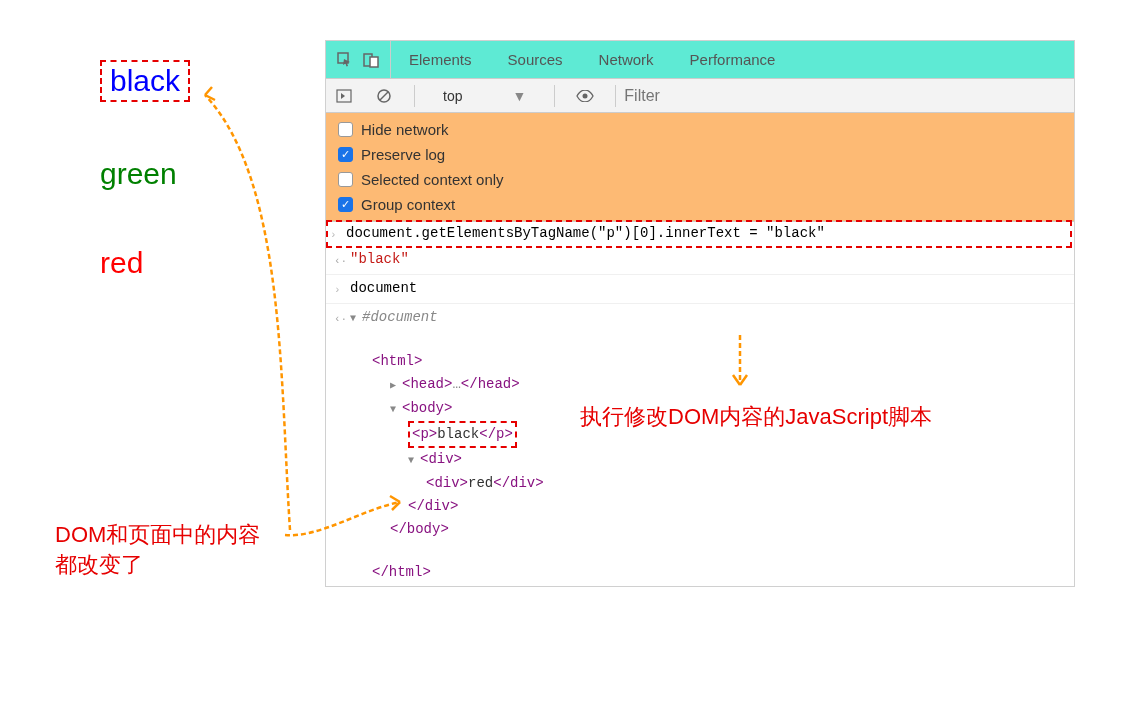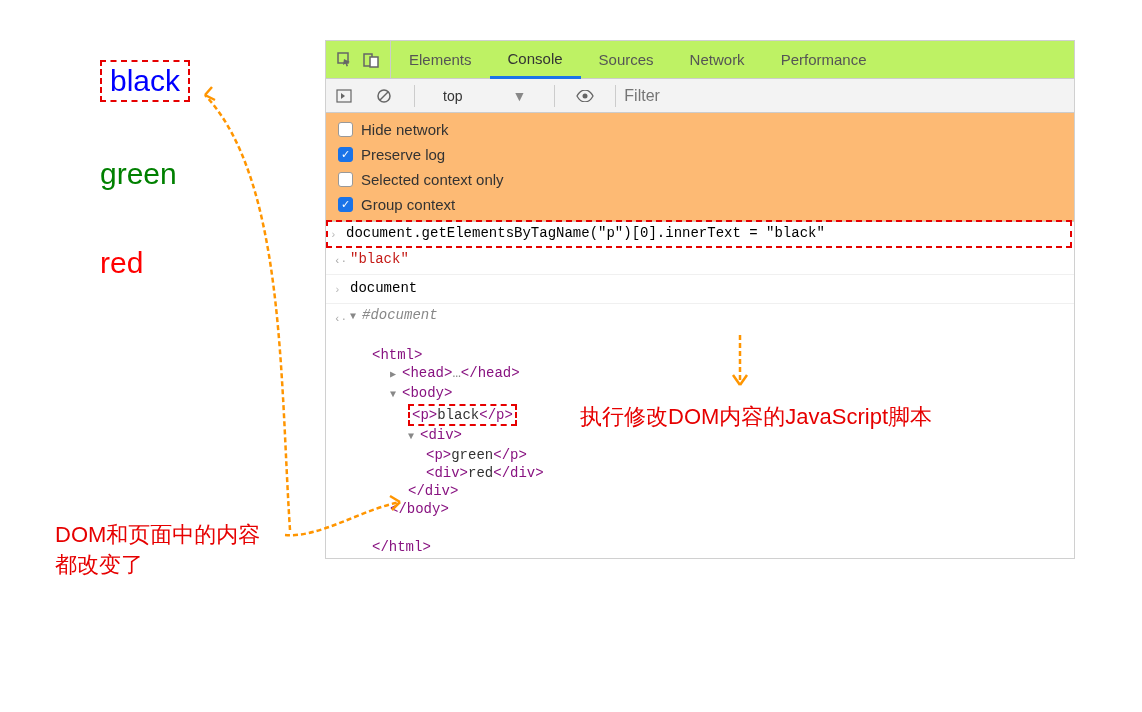--- a/index.html
+++ b/index.html
@@ -41,21 +41,21 @@
       width: 750px;
       border: 1px solid #d0d0d0;
       background: #fff;
     }
     
     
     .tabs-bar {
       display: flex;
       align-items: center;
       height: 38px;
-      background: #bef264;
+      background: #5eead4;
       border-bottom: 1px solid #ccc;
       font-size: 15px;
     }
     .tabs-icons {
       display: flex;
       align-items: center;
       padding: 0 8px;
       gap: 4px;
       border-right: 1px solid #ccc;
       height: 100%;
@@ -178,21 +178,21 @@
       border: 2px dashed #e60000;
       margin: -2px 2px -2px 0;
       padding: 0 2px;
     }
     .str { color: #c41a16; }
     
     
     .dom-tree {
       font-family: Menlo, Monaco, "Courier New", monospace;
       font-size: 14px;
-      line-height: 18px;
+      line-height: 23px;
     }
     .dom-line { white-space: nowrap; }
     .indent1 { padding-left: 22px; margin-top: 20px; }
     .indent2 { padding-left: 40px; }
     .indent3 { padding-left: 58px; }
     .indent4 { padding-left: 76px; }
     .tag-bracket { color: #881280; }
     .tri { color: #888; display: inline-block; width: 12px; font-size: 10px; }
     .dots { color: #888; }
     .dom-text { color: #333; }
@@ -238,21 +238,20 @@
           </svg>
       </div>
       <div class="icon-box">
         <svg width="16" height="16" viewBox="0 0 16 16">
             <rect x="1" y="2" width="8" height="12" fill="none" stroke="#666" stroke-width="1.5"></rect>
             <rect x="7" y="5" width="8" height="10" fill="#fff" stroke="#666" stroke-width="1.5"></rect>
           </svg>
       </div>
     </div>
     <div class="tab">Elements</div>
-    <div class="tab active">Console</div>
     <div class="tab">Sources</div>
     <div class="tab">Network</div>
     <div class="tab">Performance</div>
   </div>
 
   <div class="toolbar">
     <div class="toolbar-icon">
       <svg width="16" height="14" viewBox="0 0 16 14">
           <rect x="1" y="1" width="14" height="12" fill="none" stroke="#666" stroke-width="1.2"></rect>
           <path d="M5 4 L9 7 L5 10 Z" fill="#666"></path>
@@ -313,21 +312,20 @@
     </div>
     <div class="console-line" style="border-bottom:none;">
       <div class="console-gutter" style="color:#aaa;">‹·</div>
       <div class="console-content dom-tree">
         <div class="dom-line"><span class="tri">▼</span><span class="doc-text">#document</span></div>
         <div class="dom-line indent1"><span class="tag-bracket">&lt;html&gt;</span></div>
         <div class="dom-line indent2"><span class="tri">▶</span><span class="tag-bracket">&lt;head&gt;</span><span class="dots">…</span><span class="tag-bracket">&lt;/head&gt;</span></div>
         <div class="dom-line indent2"><span class="tri">▼</span><span class="tag-bracket">&lt;body&gt;</span></div>
         <div class="dom-line indent3"><span class="p-highlight"><span class="tag-bracket">&lt;p&gt;</span><span class="dom-text">black</span><span class="tag-bracket">&lt;/p&gt;</span></span></div>
         <div class="dom-line indent3"><span class="tri">▼</span><span class="tag-bracket">&lt;div&gt;</span></div>
-        <div class="dom-line indent4"><span class="tag-bracket">&lt;p&gt;</span><span class="dom-text">green</span><span class="tag-bracket">&lt;/p&gt;</span></div>
         <div class="dom-line indent4"><span class="tag-bracket">&lt;div&gt;</span><span class="dom-text">red</span><span class="tag-bracket">&lt;/div&gt;</span></div>
         <div class="dom-line indent3"><span class="tag-bracket">&lt;/div&gt;</span></div>
         <div class="dom-line indent2"><span class="tag-bracket">&lt;/body&gt;</span></div>
         <div class="dom-line indent1"><span class="tag-bracket">&lt;/html&gt;</span></div>
       </div>
     </div>
   </div>
 </div>
 
 <div class="annotation" style="left:580px; top:402px;">执行修改DOM内容的JavaScript脚本</div>

